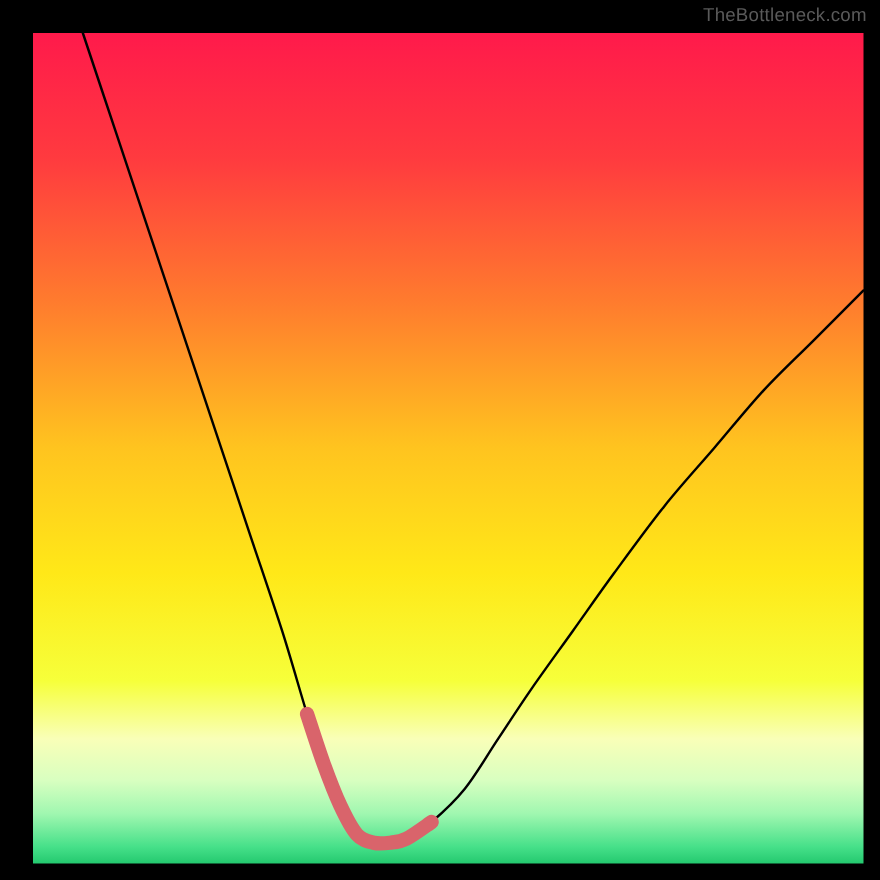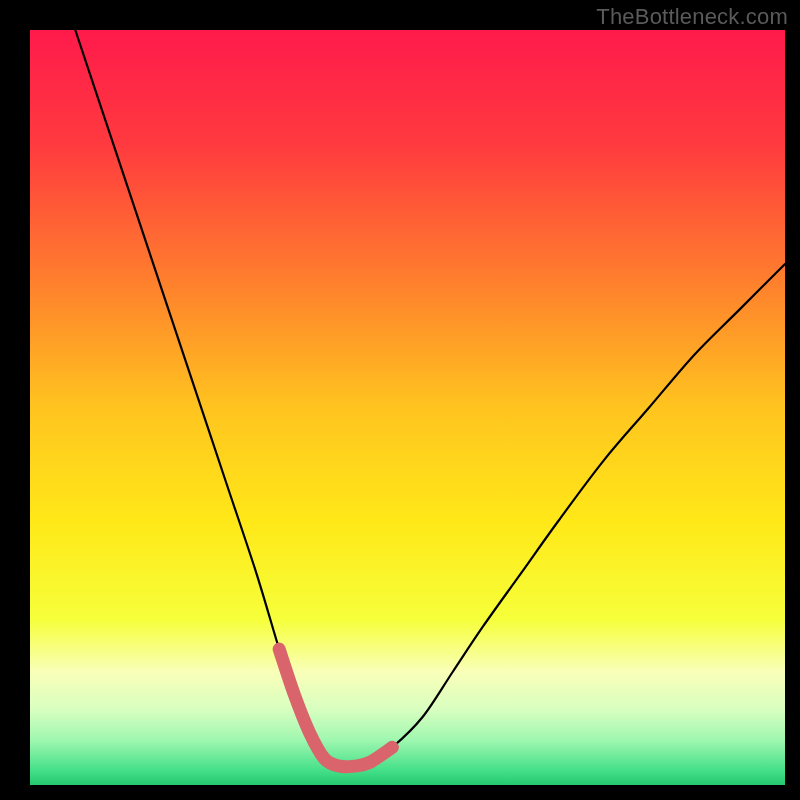--- a/index.html
+++ b/index.html
@@ -17,21 +17,21 @@
     left: 0;
     width: 800px;
     height: 800px;
     background: #000;
   }
   .watermark {
     position: absolute;
     top: 4px;
     right: 12px;
     color: #5a5a5a;
-    font-size: 22px;
+    font-size: 17px;
     font-weight: 400;
     letter-spacing: 0.2px;
   }
   svg {
     position: absolute;
     top: 0;
     left: 0;
   }
 </style>
 </head>

